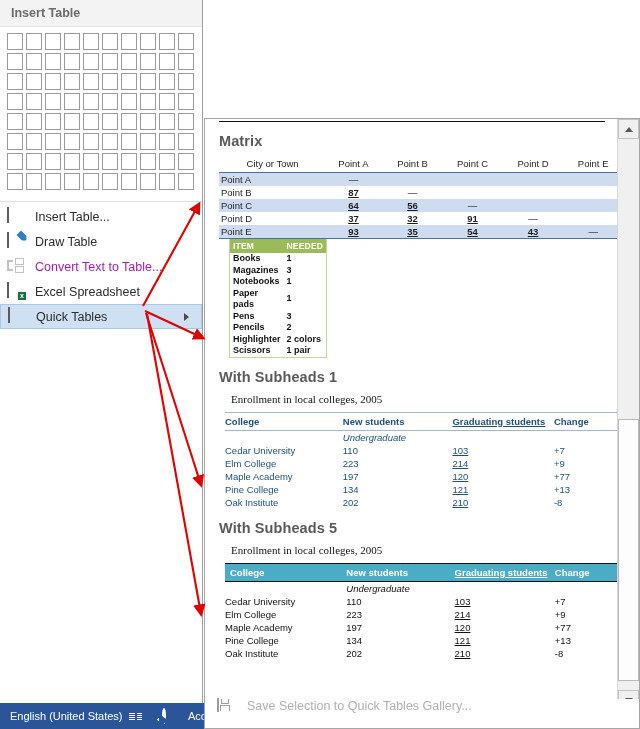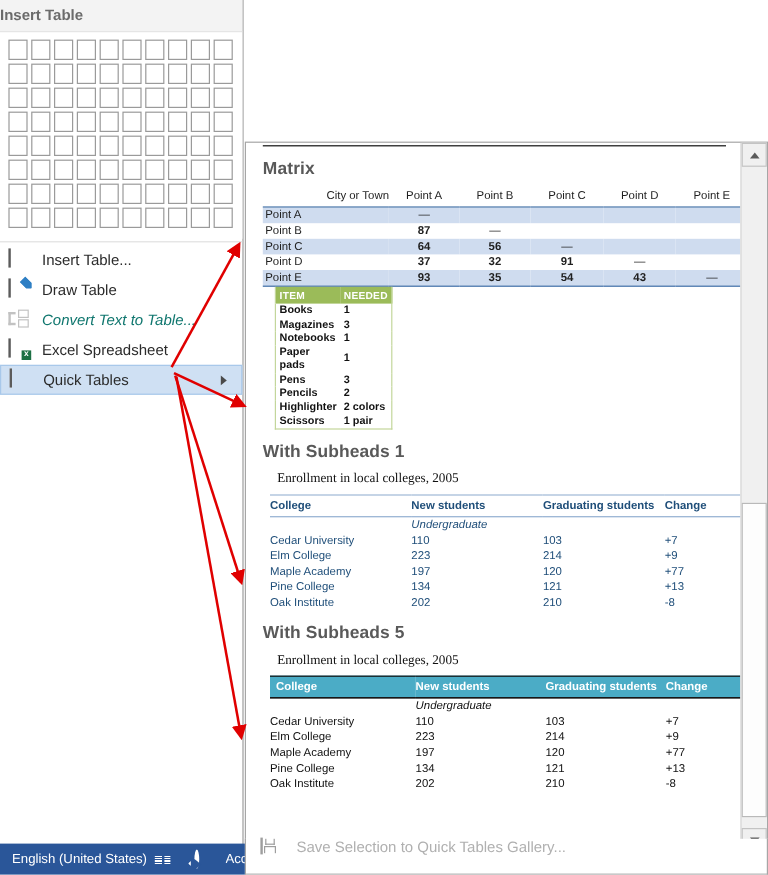--- a/index.html
+++ b/index.html
@@ -15,39 +15,40 @@
   .root{position:absolute;inset:0;}
 
   
   .menu-panel{
     position:absolute;left:0;top:0;width:203px;height:712px;
     background:#ffffff;border-right:1px solid #9d9d9d;
     box-sizing:border-box;
   }
   .menu-title{
     height:26px;line-height:26px;
+    padding-left:11px;
     font-size:12.5px;font-weight:bold;color:#6b6b6b;
     background:#f3f3f3;
     border-bottom:1px solid #e2e2e2;
   }
   .grid-wrap{padding:6px 5px 6px 7px;background:#fff;}
   .grid-row{display:flex;margin-bottom:3px;}
   .grid-cell{
     width:17px;height:17px;margin-right:3px;
     border:1px solid #9a9a9a;background:#fff;box-sizing:border-box;
   }
   .menu-sep{height:1px;background:#e0e0e0;margin:2px 0 0 0;}
   .menu-list{padding:2px 0 0 0;}
   .menu-item{
     display:flex;align-items:center;
     height:25px;padding-left:7px;
     font-size:12.5px;color:#2b2b2b;
     box-sizing:border-box;
   }
-  .menu-item.disabled{color:#0f766e;font-style:italic;}
+  .menu-item.disabled{color:#a21caf;}
   .menu-item.selected{
     background:#cfe0f3;border:1px solid #a8c8ea;
     height:25px;
   }
   .mi-icon{width:19px;height:17px;margin-right:9px;flex:0 0 19px;position:relative;}
   .mi-label{flex:1;}
   .submenu-arrow{
     width:0;height:0;margin-right:12px;
     border-top:4px solid transparent;border-bottom:4px solid transparent;
     border-left:5px solid #4a4a4a;
@@ -117,27 +118,27 @@
     margin:11px 0 8px 0;letter-spacing:.1px;
   }
 
   
   table.tbl{border-collapse:collapse;}
   .matrix{width:404px;font-size:9.5px;}
   .matrix th{
     font-weight:normal;color:#1f1f1f;text-align:center;
     padding:1px 0 3px 0;font-size:9.5px;
   }
-  .matrix th.first{text-align:right;padding-left:2px;}
+  .matrix th.first{text-align:center;padding-left:2px;}
   .matrix thead tr{border-bottom:1.6px solid #4472a8;}
   .matrix td{padding:1px 0;text-align:center;font-size:9.5px;color:#1f1f1f;}
   .matrix td.first{text-align:left;padding-left:2px;font-weight:normal;}
   .matrix tbody tr.alt{background:#cfdcef;}
   .matrix tbody tr:last-child{border-bottom:1.6px solid #4472a8;}
-  .matrix td b{font-weight:bold;}
+  .matrix td b{font-weight:bold;text-decoration:underline;}
 
   
   .tabular{
     width:92px;border:1px solid #c3d69b;border-top:none;font-size:9px;
     margin-left:10px;
   }
   .tabular th{
     background:#9bbb59;color:#fff;font-size:8.5px;font-weight:bold;
     text-align:left;padding:2px 3px;letter-spacing:.2px;
   }
@@ -156,21 +157,21 @@
   .subheads.s1 tr.subrow td{font-style:italic;color:#1f4e79;}
 
   .subheads.s2 thead tr{background:#4bacc6;border-top:1.6px solid #111;border-bottom:1.6px solid #111;}
   .subheads.s2 th{color:#fff;font-weight:bold;text-align:left;padding:3px 0 3px 0;font-size:9.5px;}
   .subheads.s2 th:first-child{padding-left:5px;}
   .subheads.s2 td{color:#111;padding:1px 0;font-size:9.5px;}
   .subheads.s2 tr.subrow td{font-style:italic;color:#111;}
 
   .c-col1{width:116px;margin-top:20px;}
   .c-col2{width:108px;}
-  .c-col3{width:100px;}
+  .c-col3{width:100px;text-decoration:underline;}
   .c-col4{width:70px;}
 
   
   .vscroll{
     position:absolute;right:0;top:0;width:22px;bottom:0;
     background:#f0f0f0;border-left:1px solid #d6d6d6;box-sizing:border-box;
   }
   .sb-btn{
     width:21px;height:20px;background:#f0f0f0;border:1px solid #c3c3c3;
     box-sizing:border-box;display:flex;align-items:center;justify-content:center;

